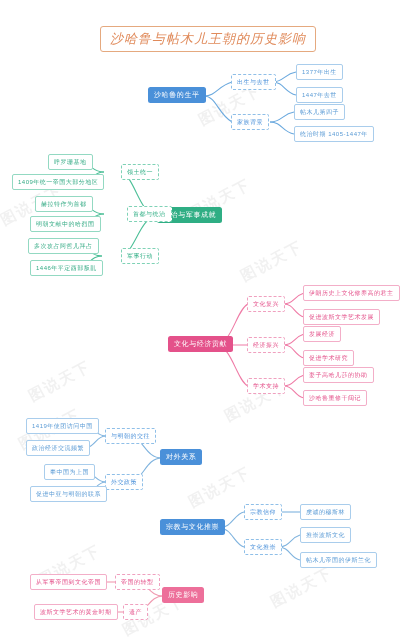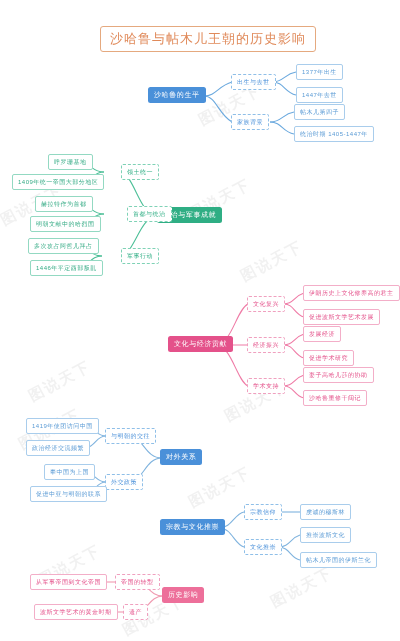--- a/index.html
+++ b/index.html
@@ -165,21 +165,21 @@
     <path d="M278,547 C290,547 290,538 300,535" fill="none" stroke="#7fb3de" stroke-width="1.1"></path>
     <path d="M278,547 C290,547 290,558 300,560" fill="none" stroke="#7fb3de" stroke-width="1.1"></path>
 
     <path d="M163,596 C150,596 148,584 138,582" fill="none" stroke="#f09ab0" stroke-width="1.1"></path>
     <path d="M163,596 C150,596 148,610 138,612" fill="none" stroke="#f09ab0" stroke-width="1.1"></path>
 
     <path d="M116,582 C108,582 106,582 98,582" fill="none" stroke="#f09ab0" stroke-width="1.1"></path>
     <path d="M124,612 C116,612 114,612 106,612" fill="none" stroke="#f09ab0" stroke-width="1.1"></path>
   </svg>
 
-  <div class="node title" style="left:100px;top:26px;">沙哈鲁与帖木儿王朝的历史影响</div>
+  <div class="node title" style="left:100px;top:26px;font-style:italic;">沙哈鲁与帖木儿王朝的历史影响</div>
 
   <div class="node l1 blue" style="left:148px;top:87px;">沙哈鲁的生平</div>
 
   <div class="node l2 blue" style="left:231px;top:74px;">出生与去世</div>
   <div class="node l2 blue" style="left:231px;top:114px;">家族背景</div>
 
   <div class="node l3 blue" style="left:296px;top:64px;">1377年出生</div>
   <div class="node l3 blue" style="left:296px;top:87px;">1447年去世</div>
   <div class="node l3 blue" style="left:294px;top:104px;">帖木儿第四子</div>
   <div class="node l3 blue" style="left:294px;top:126px;">统治时期 1405-1447年</div>

